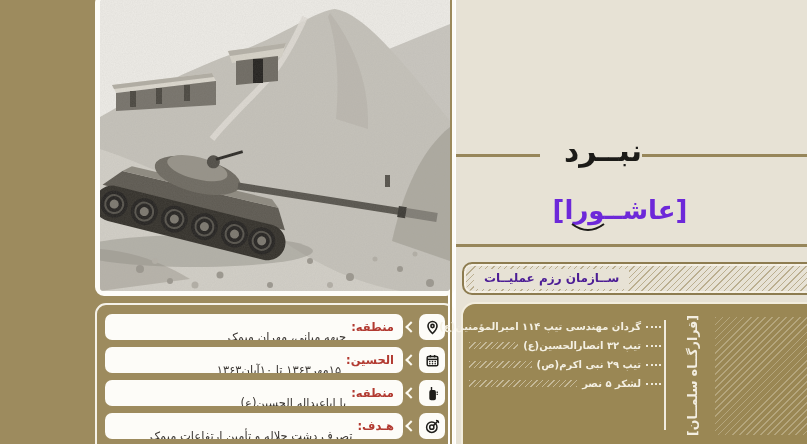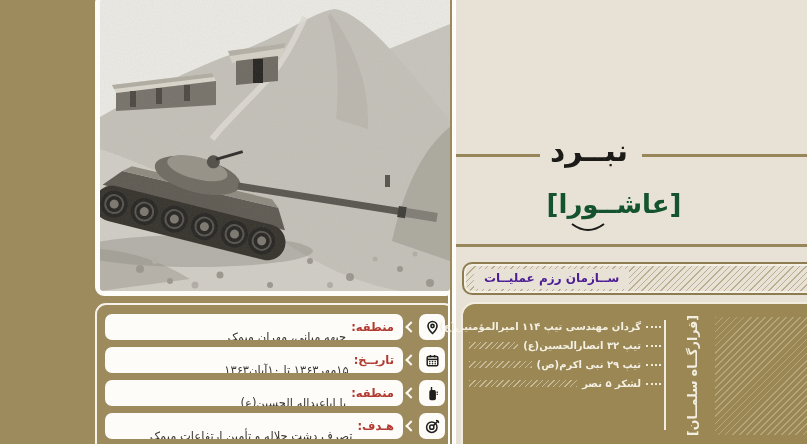--- a/index.html
+++ b/index.html
@@ -29,24 +29,24 @@
     gap:5px;padding:0 9px;direction:rtl;font-size:11.5px;white-space:nowrap;overflow:hidden;}
   .lbl{color:#b23a31;font-weight:700;}
   .val{color:#3b3733;font-weight:500;margin-top:19px;}
   
   .gutter-rule{left:450px;top:0;width:2px;height:444px;background:#9c8a5c;}
   
   .right-page{left:456px;top:0;width:351px;height:444px;background:#e7e2d5;}
   .tline{height:3px;background:#97865a;}
   .tline-l{left:0;top:154px;width:84px;}
   .tline-r{left:186px;top:154px;right:-20px;}
-  .t1{left:80px;top:133px;width:106px;margin:0;text-align:center;font-size:30px;font-weight:700;
+  .t1{left:80px;top:133px;width:106px;margin:0;text-align:right;font-size:30px;font-weight:700;
       color:#1c1b18;direction:rtl;white-space:nowrap;line-height:1.2;}
-  .t2{left:40px;top:179px;width:216px;margin:10px;text-align:center;font-size:26px;font-weight:700;
-      color:#14532d;direction:rtl;white-space:nowrap;line-height:1.2;}
+  .t2{left:40px;top:179px;width:216px;margin:16px;text-align:center;font-size:26px;font-weight:700;
+      color:#6d28d9;direction:rtl;white-space:nowrap;line-height:1.2;}
   .t-chev{left:114px;top:222px;}
   .fullline{left:0;top:244px;right:-20px;height:3px;background:#97865a;}
   .ops-bar{
     left:6px;top:262px;right:-20px;height:33px;box-sizing:border-box;
     border:2px solid #8d7c50;border-radius:10px;
     background:#e7e2d5;
     background-image:repeating-linear-gradient(135deg,rgba(150,132,86,.55) 0 1px,transparent 1px 4.5px);
     box-shadow:inset 0 0 0 2px rgba(247,243,232,.9);
   }
   .ops-chip{position:absolute;left:10px;top:50%;transform:translateY(-50%);
@@ -196,21 +196,21 @@
           <line x1="2.2" y1="6.4" x2="12.8" y2="6.4"></line>
           <line x1="5.4" y1="2" x2="5.4" y2="4.4"></line>
           <line x1="9.6" y1="2" x2="9.6" y2="4.4"></line>
           <path stroke-linecap="round" stroke-width="1.6" d="M4.8 8.6h.01M7.5 8.6h.01M10.2 8.6h.01M4.8 10.8h.01M7.5 10.8h.01M10.2 10.8h.01"></path>
         </svg>
       </div>
       <span class="chev">
           <i></i>
         </span>
       <div class="text-box">
-        <span class="lbl">تاریــخ:</span>
+        <span class="lbl">الحسین:</span>
         <span class="val">۱۵مهر۱۳۶۳ تا ۱۰آبان۱۳۶۳</span>
       </div>
     </div>
 
     <div class="info-row">
       <div class="icon-box">
         <svg width="15" height="15" viewBox="0 0 15 15" fill="none" stroke="#1f1e1b" stroke-width="1.4">
           <rect x="5" y="4.8" width="5.2" height="8.8" rx="1.1" fill="#1f1e1b"></rect>
           <line x1="6.5" y1="1" x2="6.5" y2="4.8"></line>
           <line x1="11.6" y1="6.2" x2="12.8" y2="6.2"></line>

